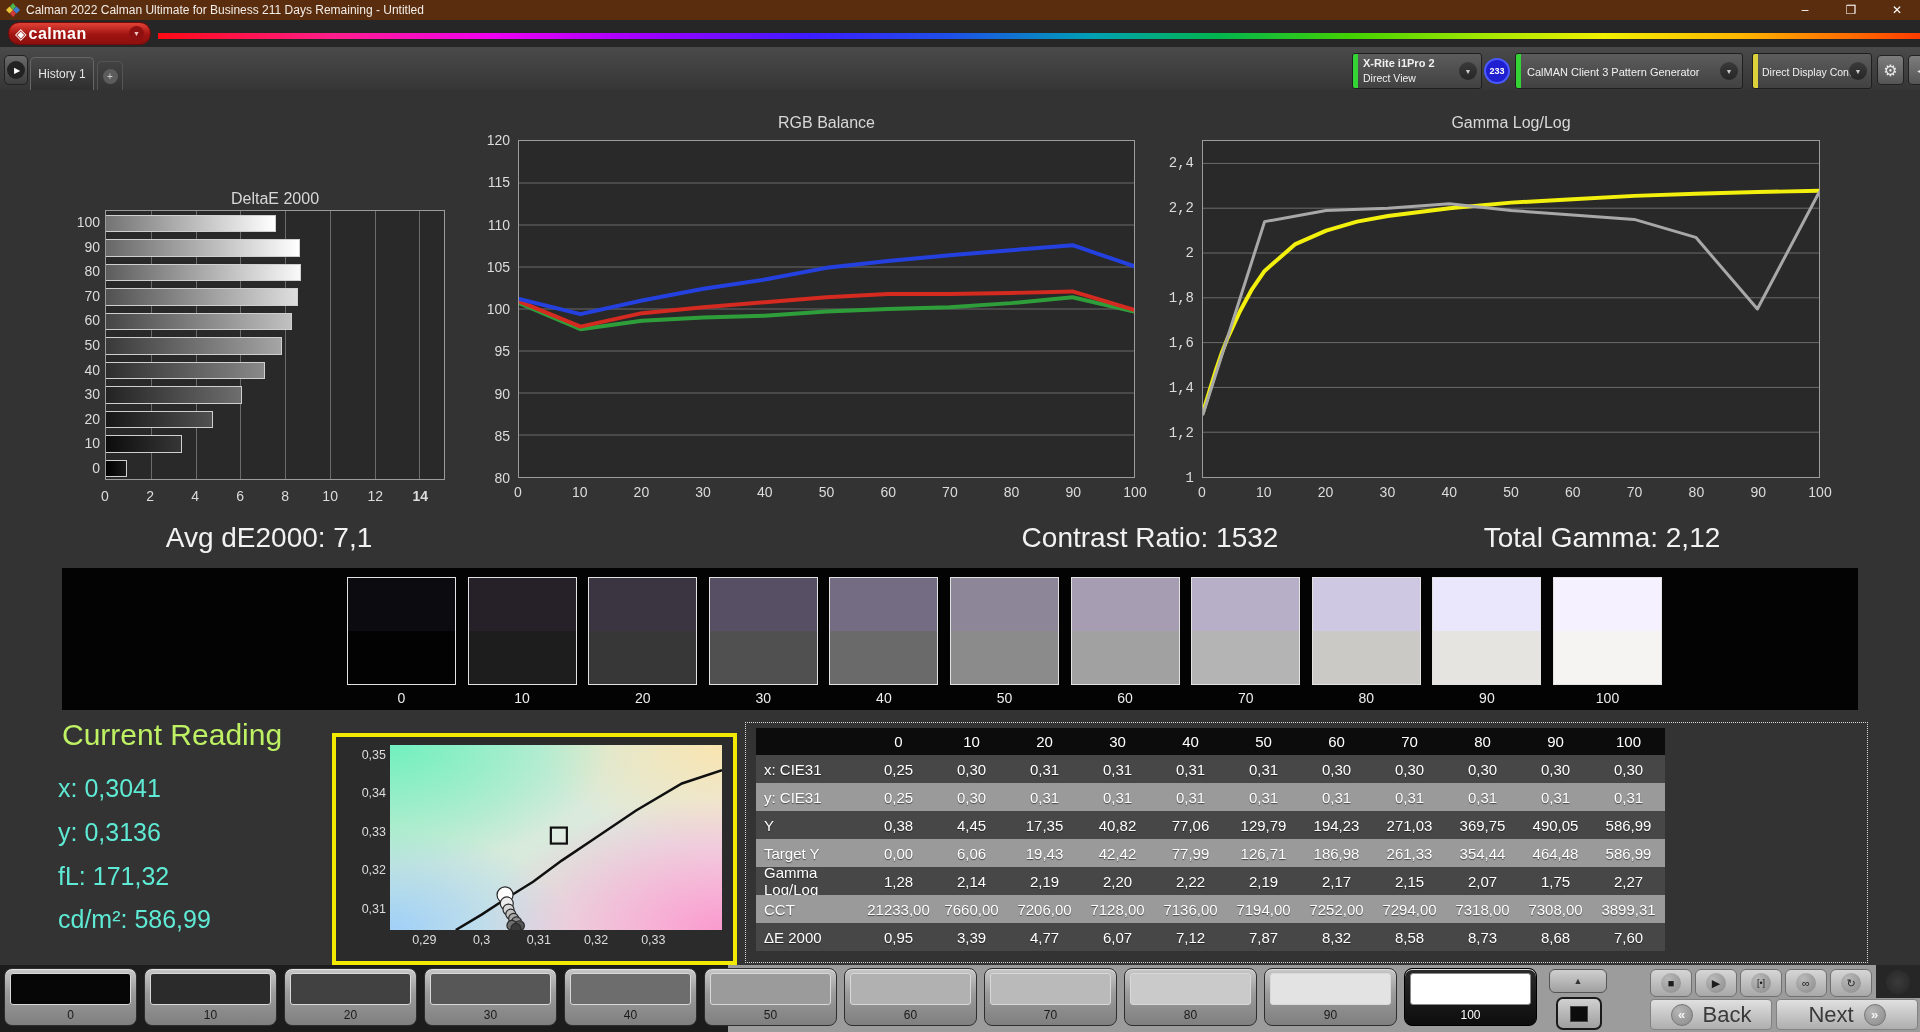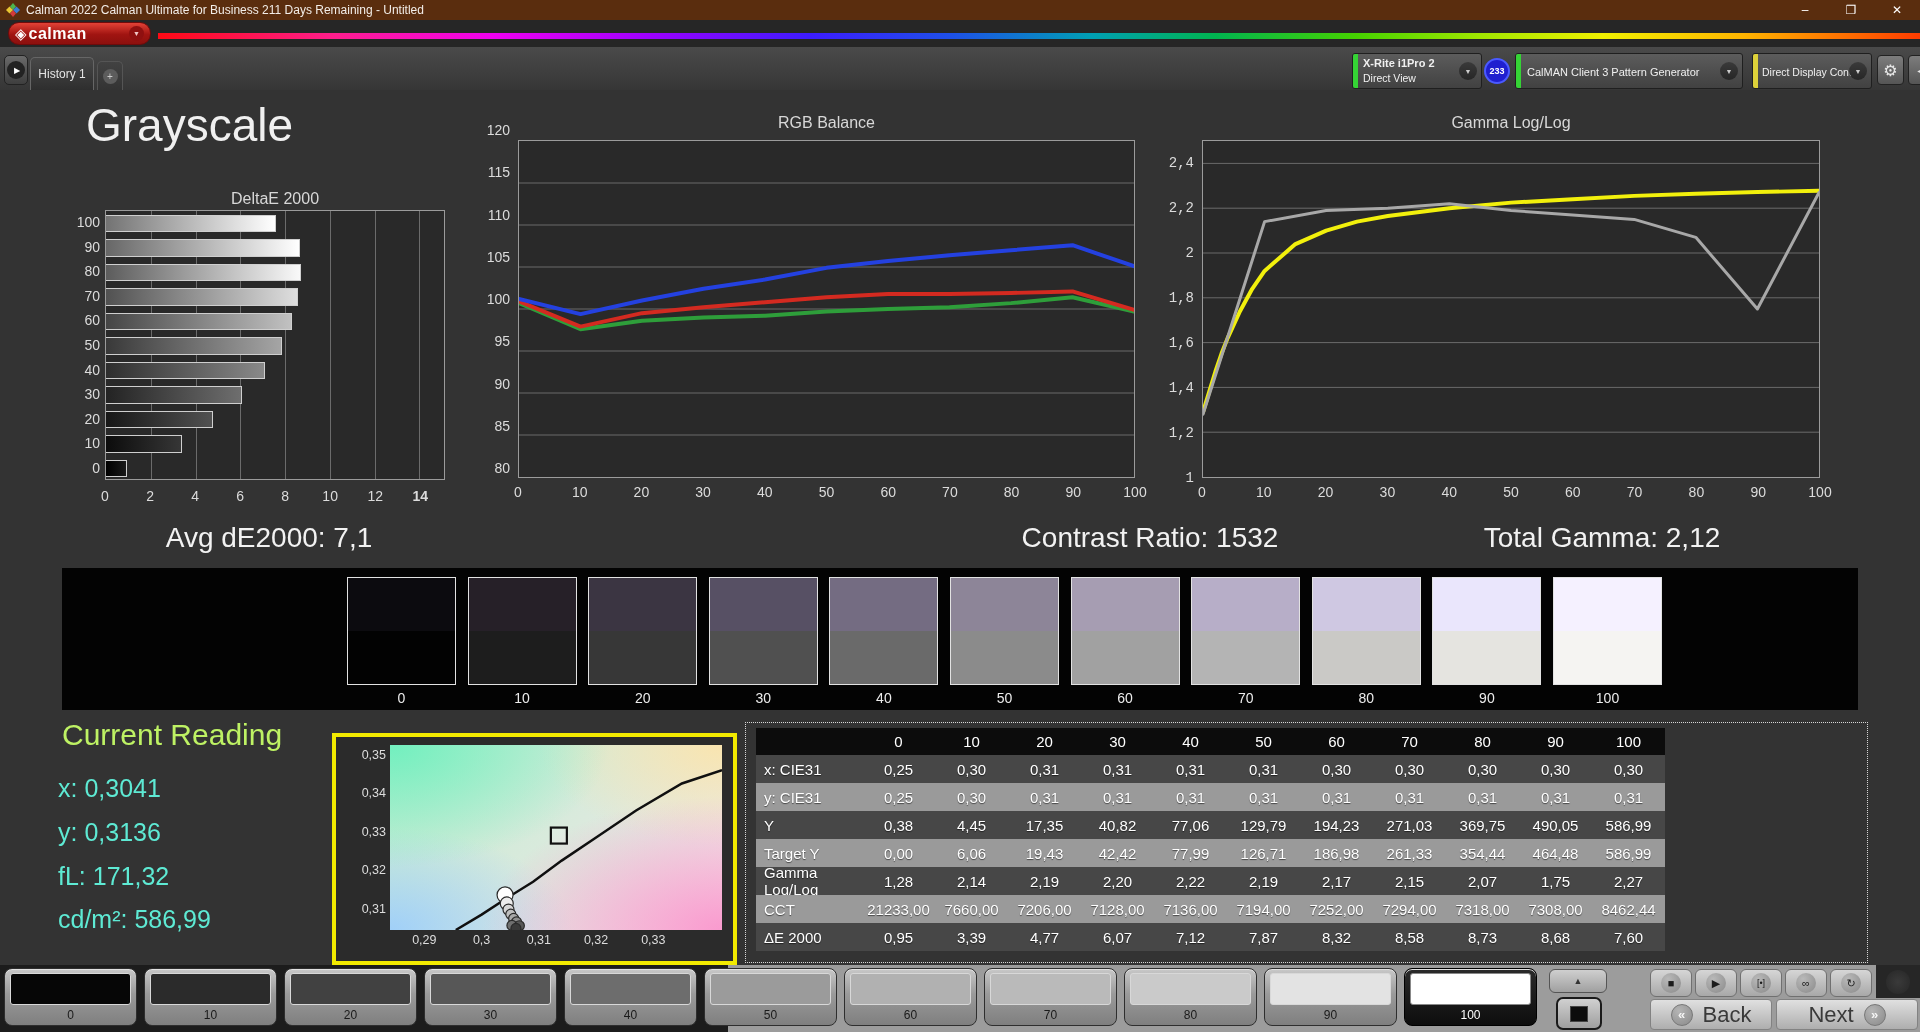--- a/index.html
+++ b/index.html
@@ -184,21 +184,20 @@
     </div>
     <div class="sqbtn" style="left:1877px;width:27px;font-size:16px;">
       <span>⚙</span>
     </div>
     <div class="sqbtn" style="left:1908px;width:26px;font-size:10px;">
       <span>◀</span>
     </div>
   </div>
 
   <div class="main">
-    <div class="page-title">Grayscale</div>
 
     <div class="cht-title" style="left:105px;top:100px;width:340px;">DeltaE 2000</div>
     <div class="plot" style="left:105px;top:120px;width:340px;height:270px;" id="deltae-plot">
         <div class="vgrid" style="left: 13.245%;"></div>
         <div class="vgrid" style="left: 26.4901%;"></div>
         <div class="vgrid" style="left: 39.7351%;"></div>
         <div class="vgrid" style="left: 52.9801%;"></div>
         <div class="vgrid" style="left: 66.2252%;"></div>
         <div class="vgrid" style="left: 79.4702%;"></div>
         <div class="vgrid" style="left: 92.7152%;"></div>
@@ -246,21 +245,21 @@
           <line x1="0" y1="211.25" x2="617" y2="211.25" stroke="#6b6b6b" stroke-width="1"></line>
           <line x1="0" y1="169" x2="617" y2="169" stroke="#6b6b6b" stroke-width="1"></line>
           <line x1="0" y1="126.75" x2="617" y2="126.75" stroke="#6b6b6b" stroke-width="1"></line>
           <line x1="0" y1="84.5" x2="617" y2="84.5" stroke="#6b6b6b" stroke-width="1"></line>
           <line x1="0" y1="42.25" x2="617" y2="42.25" stroke="#6b6b6b" stroke-width="1"></line>
           <polyline points="0.0,163.1 61.7,189.3 123.4,180.8 185.1,177.5 246.8,175.8 308.5,171.5 370.2,169.0 431.9,167.3 493.6,163.1 555.3,157.2 617.0,171.5" fill="none" stroke="#2e9e3a" stroke-width="4" stroke-linejoin="round" stroke-linecap="round"></polyline>
           <polyline points="0.0,161.4 61.7,186.7 123.4,173.2 185.1,167.3 246.8,162.2 308.5,157.2 370.2,153.8 431.9,153.8 493.6,152.9 555.3,151.3 617.0,169.8" fill="none" stroke="#d42a20" stroke-width="4" stroke-linejoin="round" stroke-linecap="round"></polyline>
           <polyline points="0.0,158.9 61.7,174.1 123.4,160.5 185.1,148.7 246.8,139.4 308.5,127.6 370.2,120.8 431.9,114.9 493.6,109.9 555.3,104.8 617.0,125.9" fill="none" stroke="#2441e0" stroke-width="4" stroke-linejoin="round" stroke-linecap="round"></polyline>
         </svg>
       </div>
-    <div class="ylabs" style="left:472px;top:40px;width:38px;height:338px;" id="rgb-ylabels">
+    <div class="ylabs" style="left:472px;top:50px;width:38px;height:338px;" id="rgb-ylabels">
         <div class="ylab" style="top: 0px;">120</div>
         <div class="ylab" style="top: 42.25px;">115</div>
         <div class="ylab" style="top: 84.5px;">110</div>
         <div class="ylab" style="top: 126.75px;">105</div>
         <div class="ylab" style="top: 169px;">100</div>
         <div class="ylab" style="top: 211.25px;">95</div>
         <div class="ylab" style="top: 253.5px;">90</div>
         <div class="ylab" style="top: 295.75px;">85</div>
         <div class="ylab" style="top: 338px;">80</div>
       </div>
@@ -496,21 +495,21 @@
           <div class="cell rlight">21233,00</div>
           <div class="cell rlight">7660,00</div>
           <div class="cell rlight">7206,00</div>
           <div class="cell rlight">7128,00</div>
           <div class="cell rlight">7136,00</div>
           <div class="cell rlight">7194,00</div>
           <div class="cell rlight">7252,00</div>
           <div class="cell rlight">7294,00</div>
           <div class="cell rlight">7318,00</div>
           <div class="cell rlight">7308,00</div>
-          <div class="cell rlight">8462,44</div>
+          <div class="cell rlight">3899,31</div>
           <div class="cell lab rdark">ΔE 2000</div>
           <div class="cell rdark">0,95</div>
           <div class="cell rdark">3,39</div>
           <div class="cell rdark">4,77</div>
           <div class="cell rdark">6,07</div>
           <div class="cell rdark">7,12</div>
           <div class="cell rdark">7,87</div>
           <div class="cell rdark">8,32</div>
           <div class="cell rdark">8,58</div>
           <div class="cell rdark">8,73</div>

